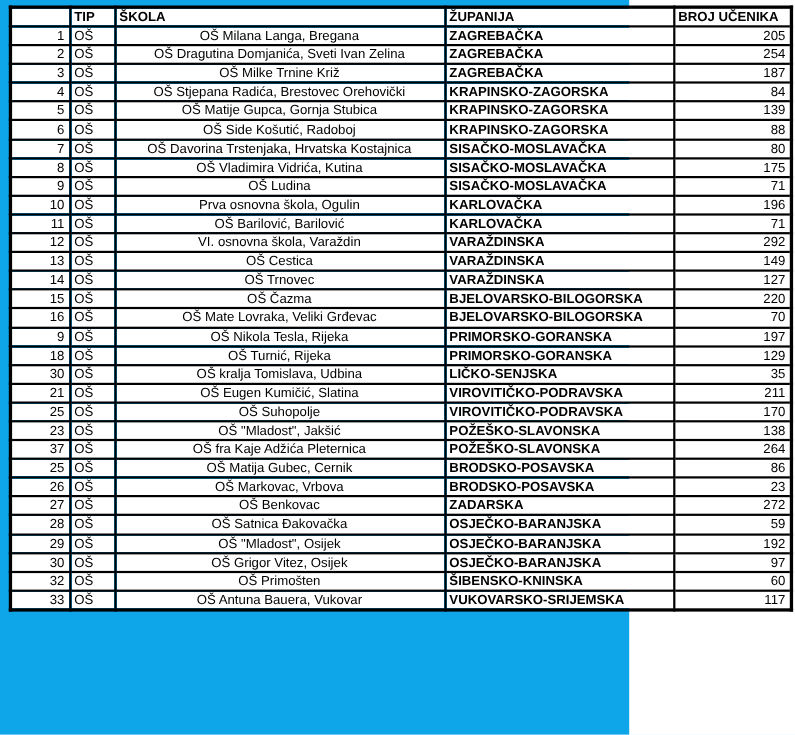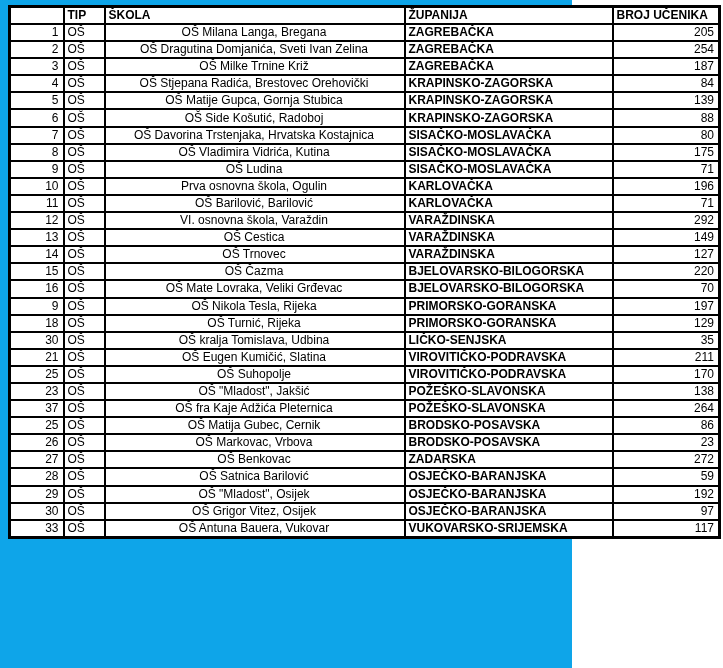--- a/index.html
+++ b/index.html
@@ -246,37 +246,44 @@
         <tr>
           <td class="col-num">27</td>
           <td class="col-tip">OŠ</td>
           <td class="col-skola">OŠ Benkovac</td>
           <td class="col-zup">ZADARSKA</td>
           <td class="col-broj">272</td>
         </tr>
         <tr>
           <td class="col-num">28</td>
           <td class="col-tip">OŠ</td>
-          <td class="col-skola">OŠ Satnica Barilović</td>
+          <td class="col-skola">OŠ Satnica Đakovačka</td>
           <td class="col-zup">OSJEČKO-BARANJSKA</td>
           <td class="col-broj">59</td>
         </tr>
         <tr>
           <td class="col-num">29</td>
           <td class="col-tip">OŠ</td>
           <td class="col-skola">OŠ "Mladost", Osijek</td>
           <td class="col-zup">OSJEČKO-BARANJSKA</td>
           <td class="col-broj">192</td>
         </tr>
         <tr>
           <td class="col-num">30</td>
           <td class="col-tip">OŠ</td>
           <td class="col-skola">OŠ Grigor Vitez, Osijek</td>
           <td class="col-zup">OSJEČKO-BARANJSKA</td>
           <td class="col-broj">97</td>
+        </tr>
+        <tr>
+          <td class="col-num">32</td>
+          <td class="col-tip">OŠ</td>
+          <td class="col-skola">OŠ Primošten</td>
+          <td class="col-zup">ŠIBENSKO-KNINSKA</td>
+          <td class="col-broj">60</td>
         </tr>
         <tr>
           <td class="col-num">33</td>
           <td class="col-tip">OŠ</td>
           <td class="col-skola">OŠ Antuna Bauera, Vukovar</td>
           <td class="col-zup">VUKOVARSKO-SRIJEMSKA</td>
           <td class="col-broj">117</td>
         </tr>
       </tbody>
   </table>

